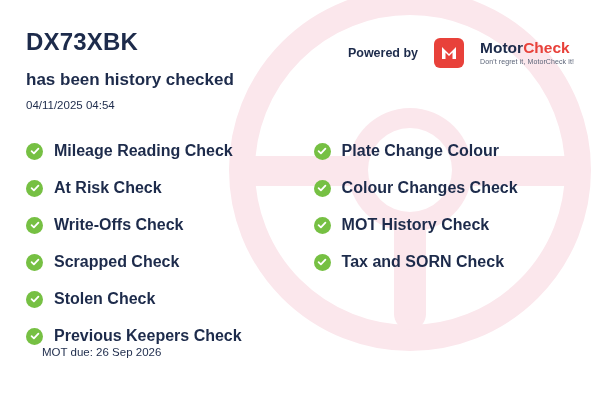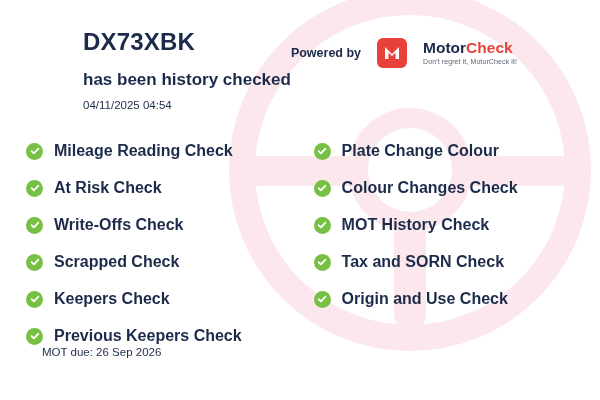--- a/index.html
+++ b/index.html
@@ -32,21 +32,21 @@
   }
   .content {
     position: relative;
     z-index: 2;
     padding: 28px 26px 0 26px;
     box-sizing: border-box;
     height: 100%;
   }
   .top-row {
     display: flex;
-    justify-content: center;
+    justify-content: space-between;
     align-items: flex-start;
   }
   .reg {
     font-size: 24px;
     font-weight: bold;
     color: #1d2b4b;
     letter-spacing: 0.2px;
     line-height: 1.15;
   }
   .subtitle {
@@ -220,21 +220,21 @@
               </svg>
             </span>
           <span class="check-label">Scrapped Check</span>
         </div>
         <div class="check-item">
           <span class="tick">
               <svg width="10" height="10" viewBox="0 0 10 10" aria-hidden="true">
                 <path d="M1.6 5.2 L3.9 7.4 L8.4 2.6" fill="none" stroke="#ffffff" stroke-width="1.8" stroke-linecap="round" stroke-linejoin="round"></path>
               </svg>
             </span>
-          <span class="check-label">Keepers Check</span>
+          <span class="check-label">Stolen Check</span>
         </div>
         <div class="check-item">
           <span class="tick">
               <svg width="10" height="10" viewBox="0 0 10 10" aria-hidden="true">
                 <path d="M1.6 5.2 L3.9 7.4 L8.4 2.6" fill="none" stroke="#ffffff" stroke-width="1.8" stroke-linecap="round" stroke-linejoin="round"></path>
               </svg>
             </span>
           <span class="check-label">Previous Keepers Check</span>
         </div>
       </div>
@@ -265,28 +265,20 @@
           <span class="check-label">MOT History Check</span>
         </div>
         <div class="check-item">
           <span class="tick">
               <svg width="10" height="10" viewBox="0 0 10 10" aria-hidden="true">
                 <path d="M1.6 5.2 L3.9 7.4 L8.4 2.6" fill="none" stroke="#ffffff" stroke-width="1.8" stroke-linecap="round" stroke-linejoin="round"></path>
               </svg>
             </span>
           <span class="check-label">Tax and SORN Check</span>
         </div>
-        <div class="check-item">
-          <span class="tick">
-              <svg width="10" height="10" viewBox="0 0 10 10" aria-hidden="true">
-                <path d="M1.6 5.2 L3.9 7.4 L8.4 2.6" fill="none" stroke="#ffffff" stroke-width="1.8" stroke-linecap="round" stroke-linejoin="round"></path>
-              </svg>
-            </span>
-          <span class="check-label">Origin and Use Check</span>
-        </div>
       </div>
 
     </div>
 
   </div>
 
   <div class="mot-due">MOT due: 26 Sep 2026</div>
 
 </div>
 

